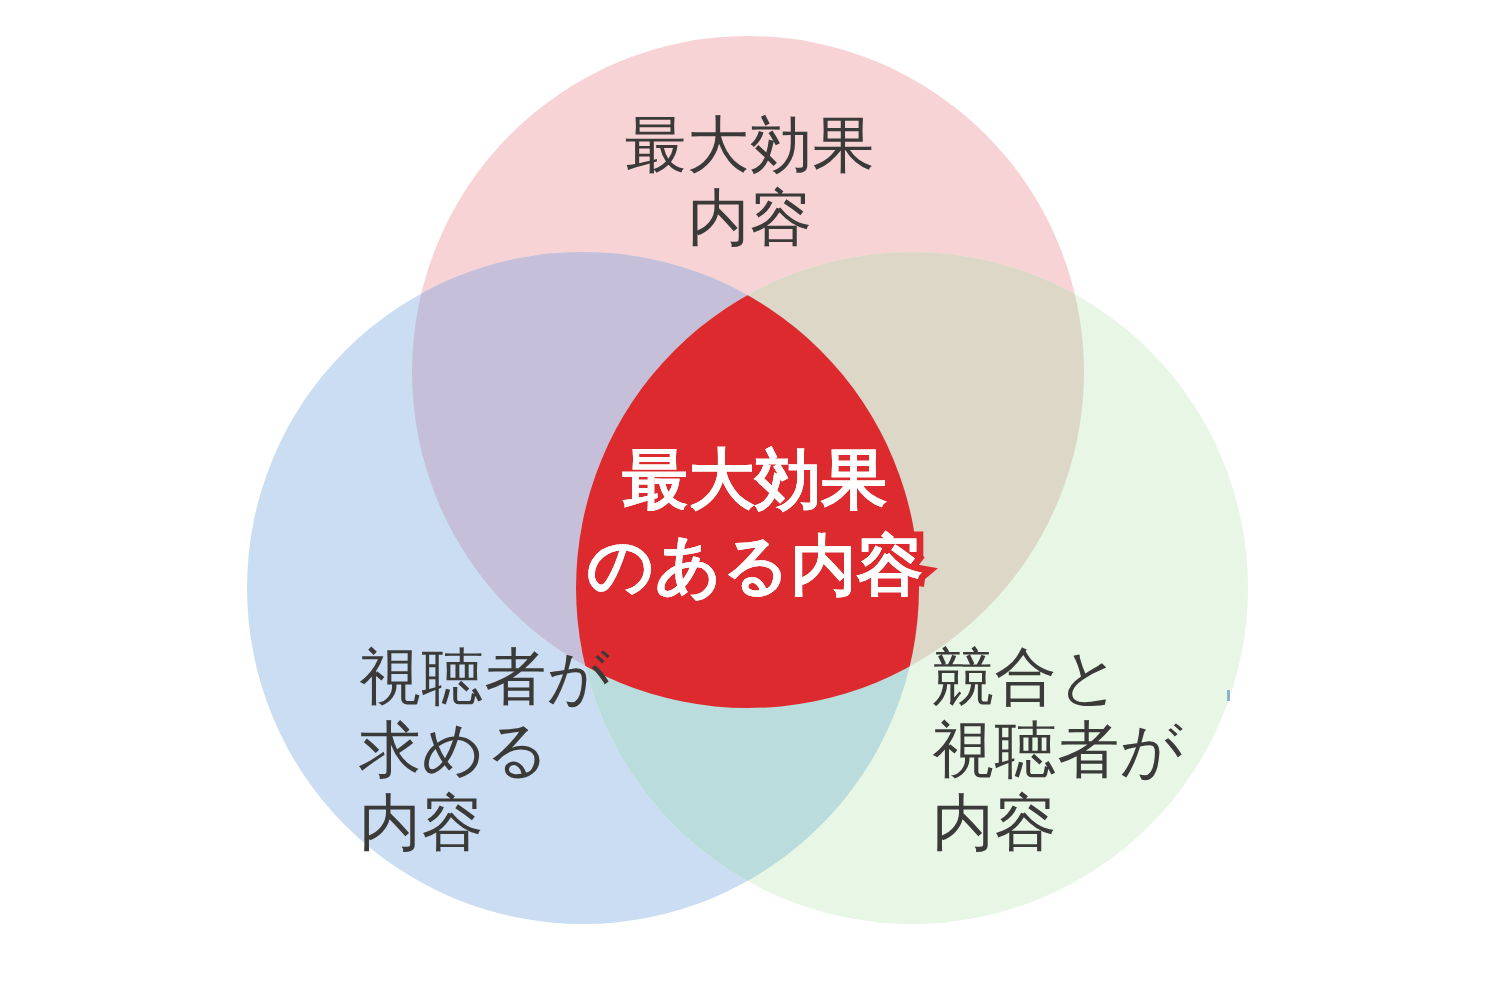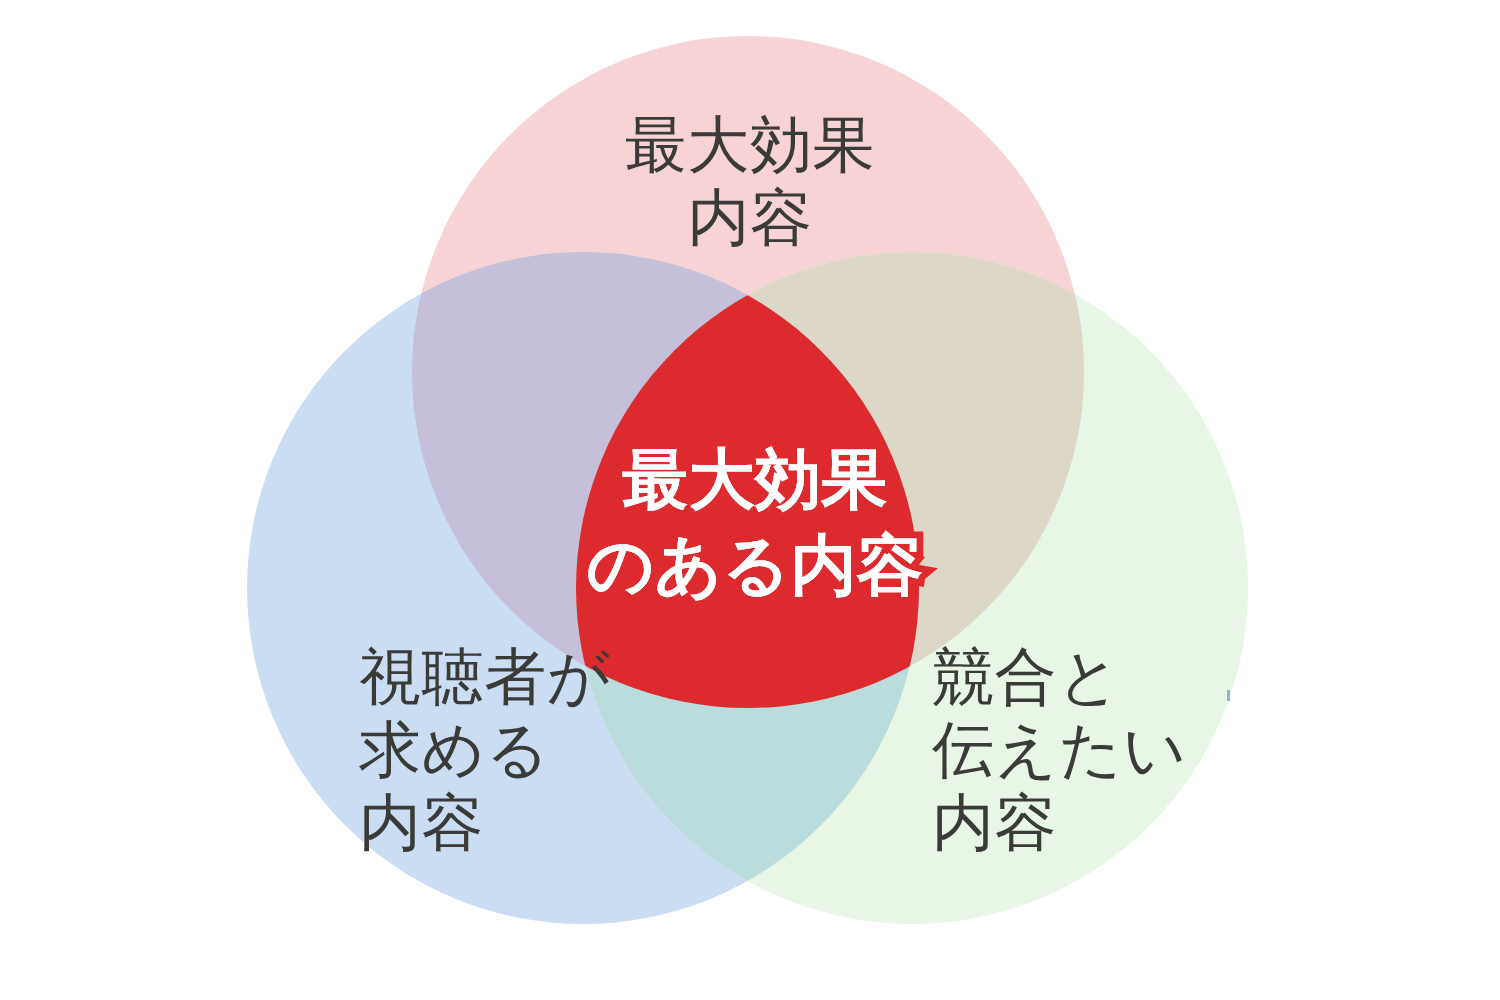--- a/index.html
+++ b/index.html
@@ -151,21 +151,21 @@
   <div class="speck" style="left:1227px; top:690px;"></div>
 
   <div class="circle-label" id="label-top" style="color: rgb(58, 58, 56);">最大効果
 内容</div>
 
   <div class="circle-label" id="label-left" style="color: rgb(58, 58, 56); margin-left: 47px;">視聴者が
 求める
 内容</div>
 
   <div class="circle-label" id="label-right" style="color: rgb(58, 58, 56);">競合と
-伝えたい
+視聴者が
 内容</div>
 
   <div id="label-center" style="-webkit-text-stroke: 14px rgb(220, 42, 46); color: rgb(255, 255, 255);">最大効果
 のある内容</div>
   <div id="label-center-shadow" style="color: rgb(255, 255, 255);">最大効果
 のある内容</div>
 
 </div>
 
 </body></html>

